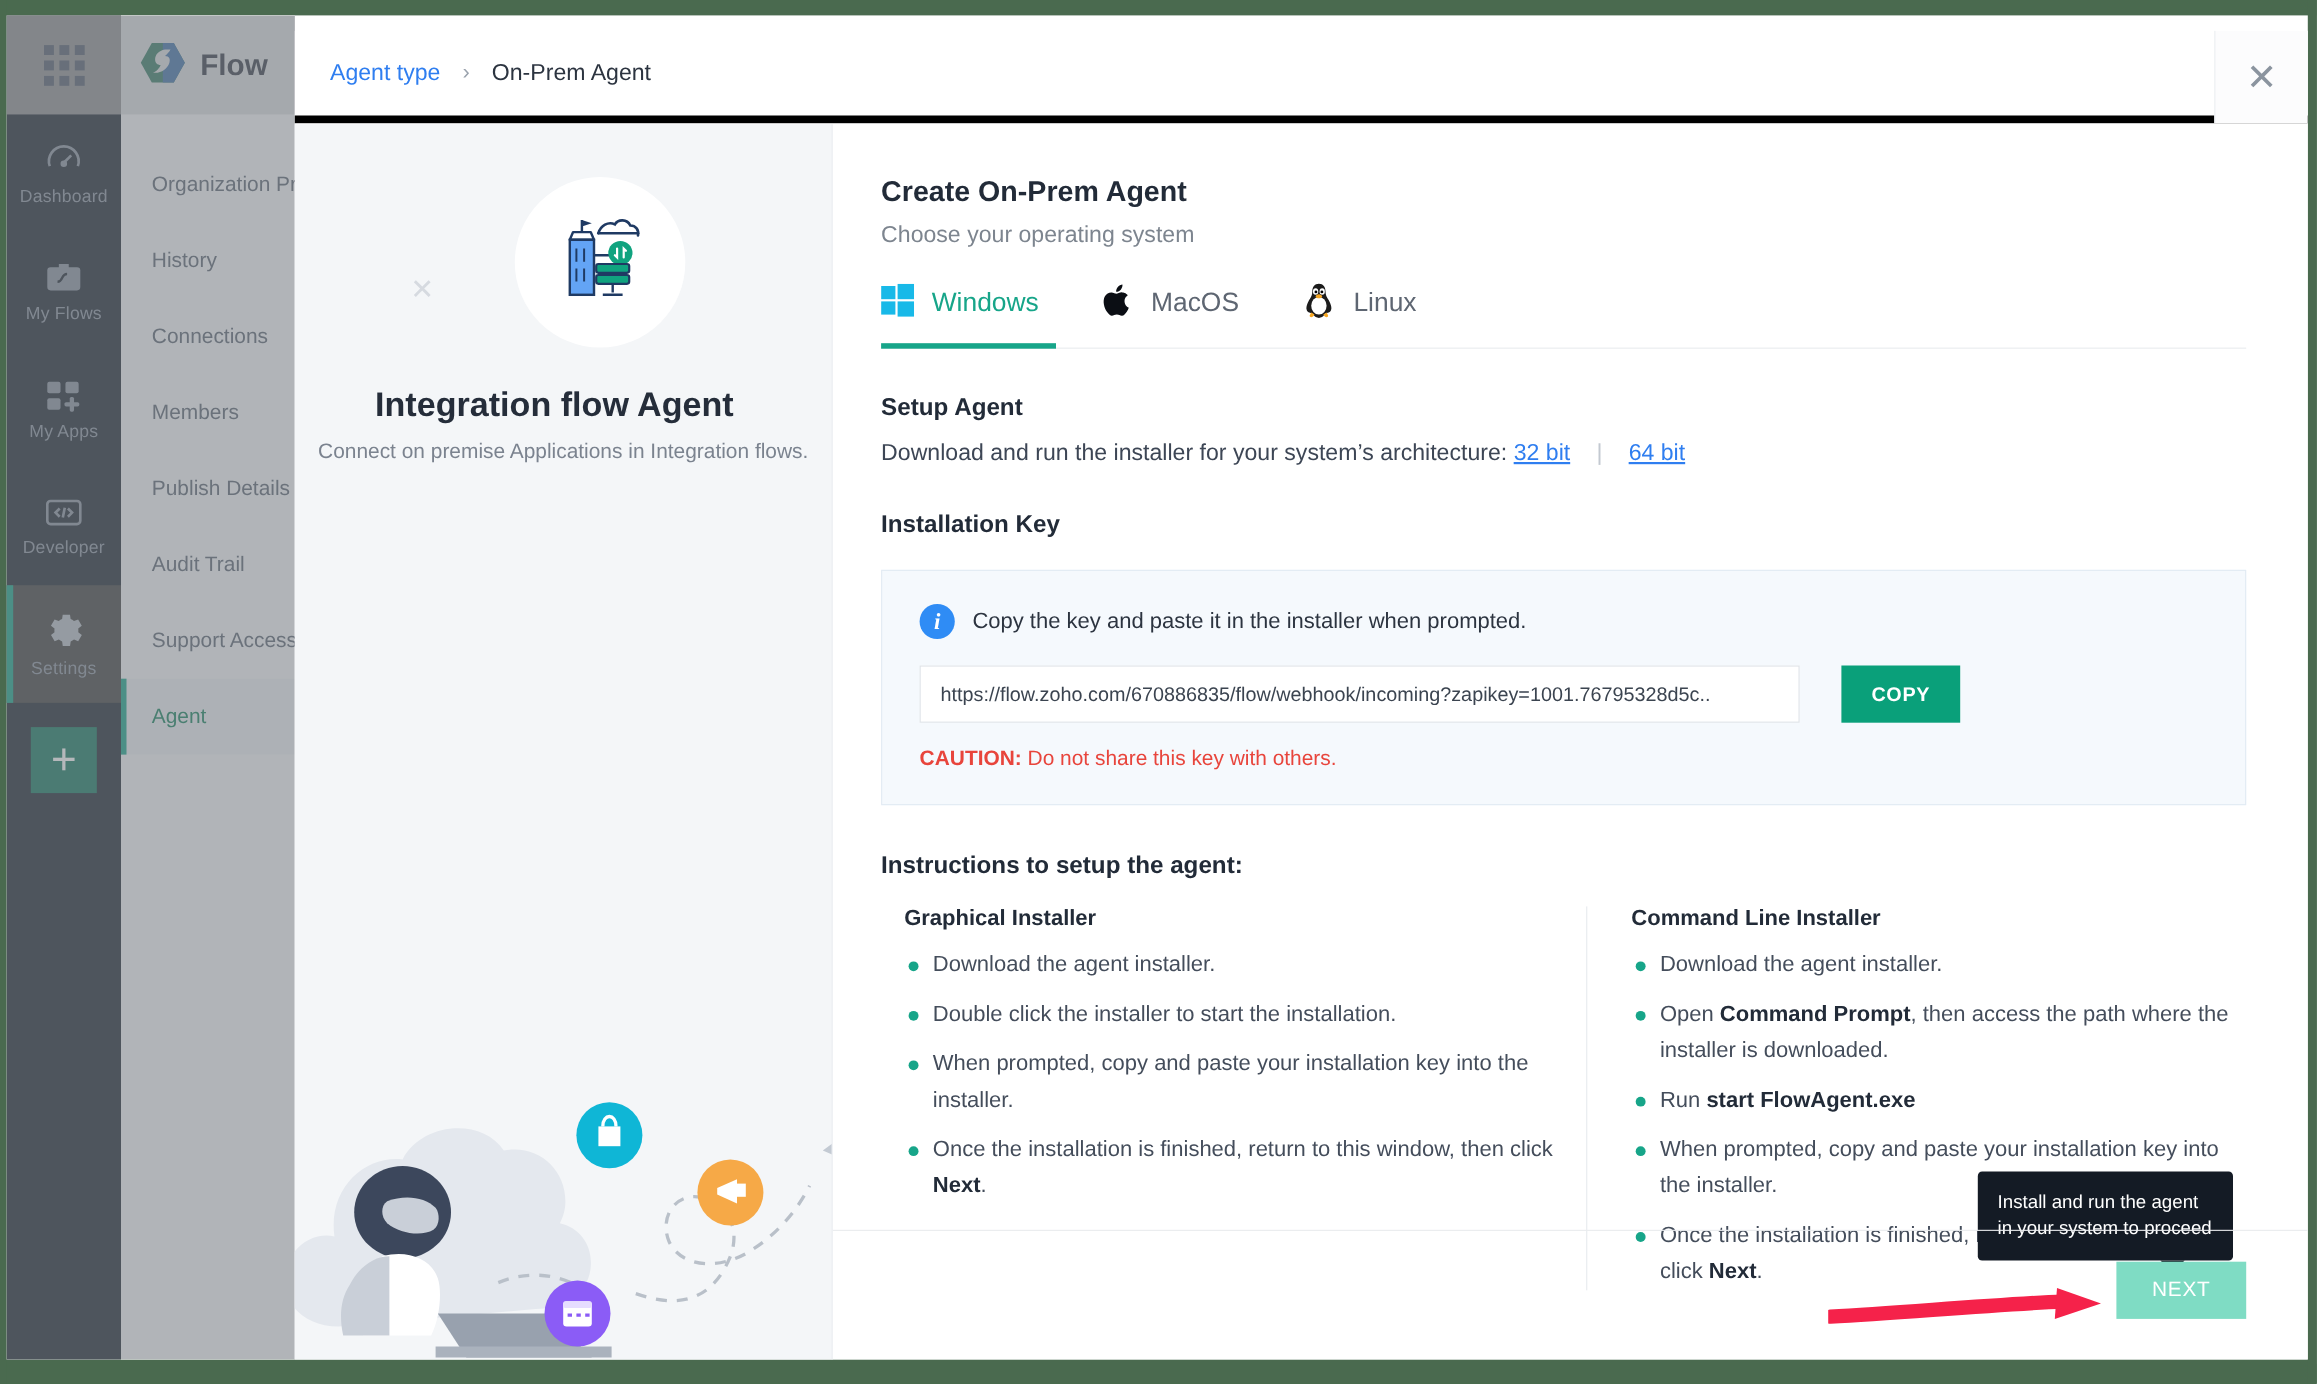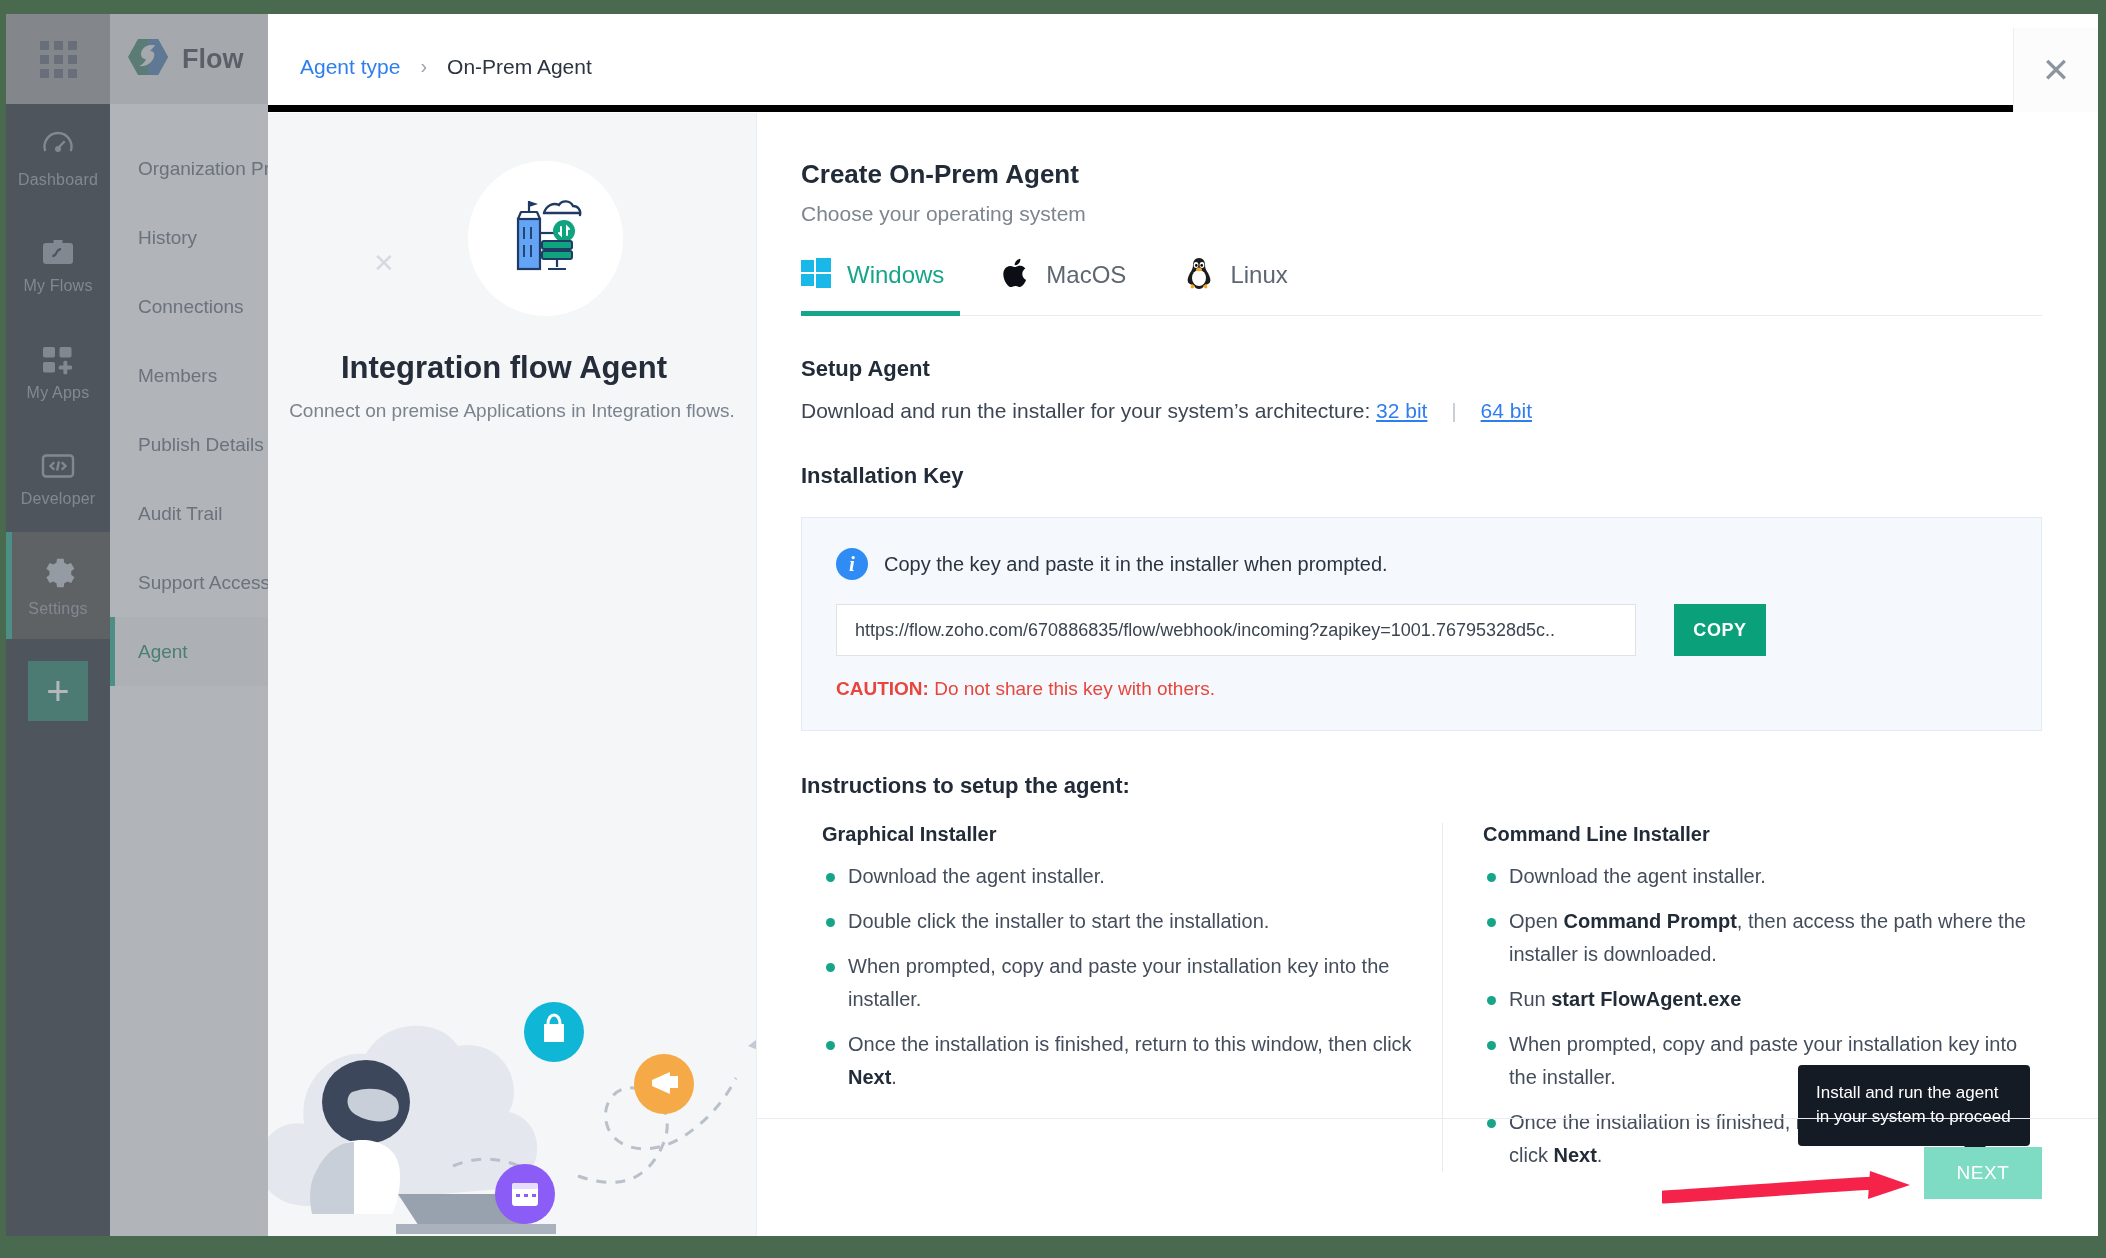--- a/index.html
+++ b/index.html
@@ -161,21 +161,21 @@
     font-family:"Liberation Serif", serif;
   }
   .key-note-txt { font-size:20px; color:#2c3440; }
   .key-row { display:flex; align-items:stretch; gap:38px; margin-top:24px; }
   .key-input {
     flex:0 0 800px; height:52px; background:#fff; border:1px solid #dfe3e8;
     display:flex; align-items:center; padding:0 18px;
     font-size:18px; color:#3b4450; overflow:hidden; white-space:nowrap;
   }
   .copy-btn {
-    width:92px; background:#0aa07a; color:#fff; border:0;
+    width:108px; background:#0aa07a; color:#fff; border:0;
     font-size:18px; font-weight:bold; letter-spacing:.6px; cursor:pointer;
     font-family:"Liberation Sans", sans-serif;
   }
   .caution { margin-top:22px; font-size:19px; color:#e8453c; }
   .caution b { font-weight:bold; }
 
   .instr-title { font-size:22px; font-weight:bold; color:#222b38; margin-top:42px; }
   .cols { display:flex; margin-top:24px; }
   .col { width:600px;margin-left:21px; }
   .col.right { padding-left:40px; border-left:1px solid #e7eaee; margin-left:20px; }

